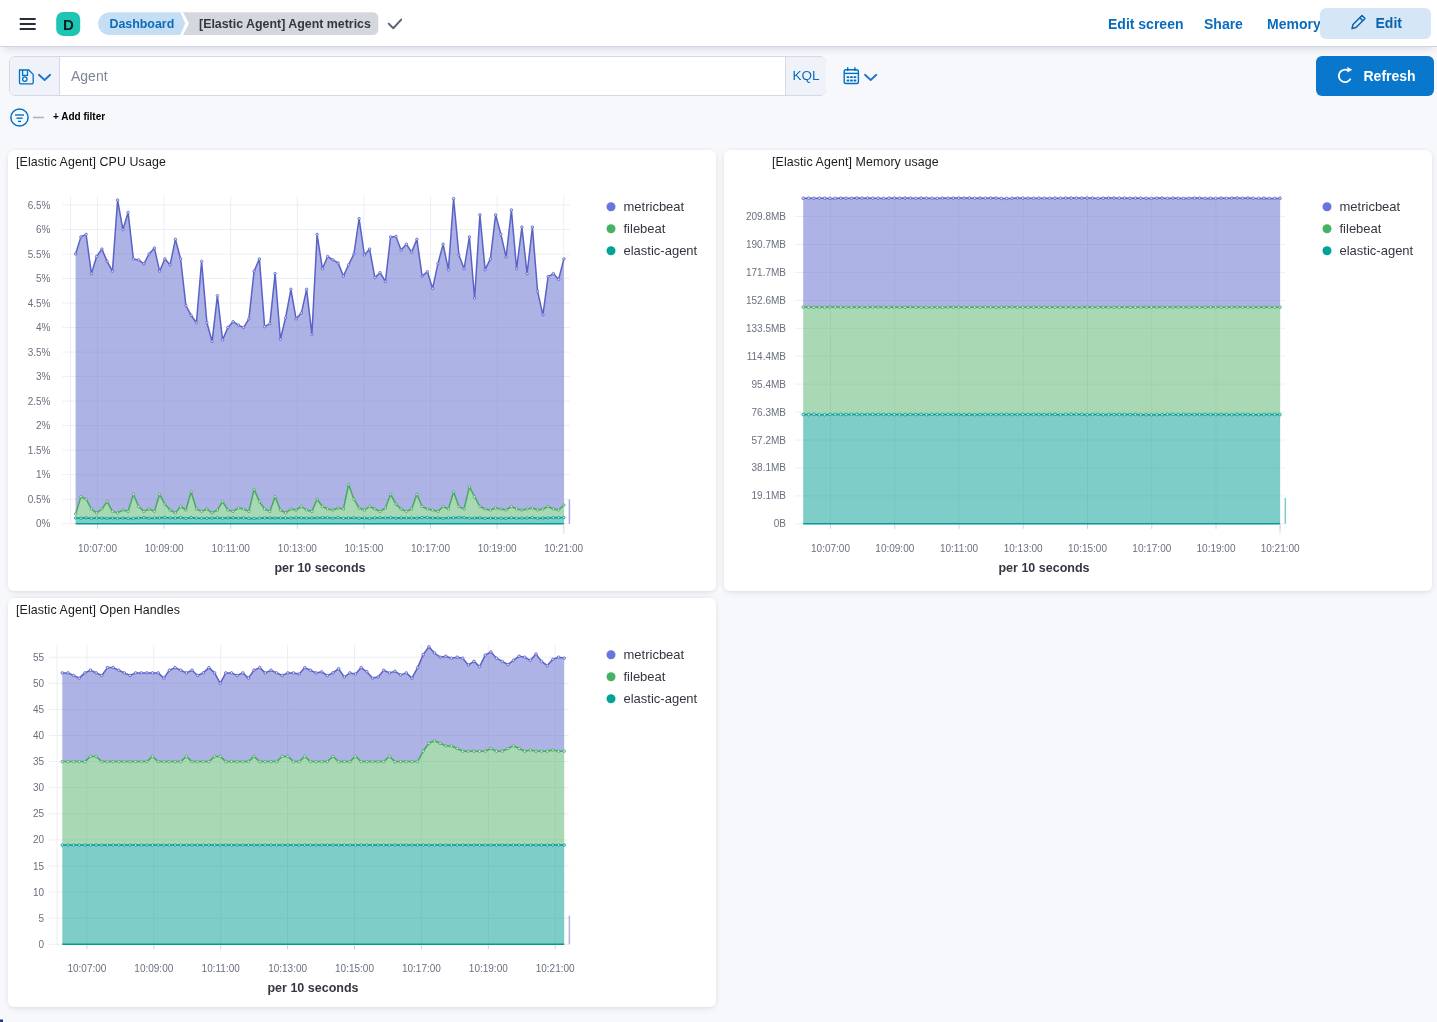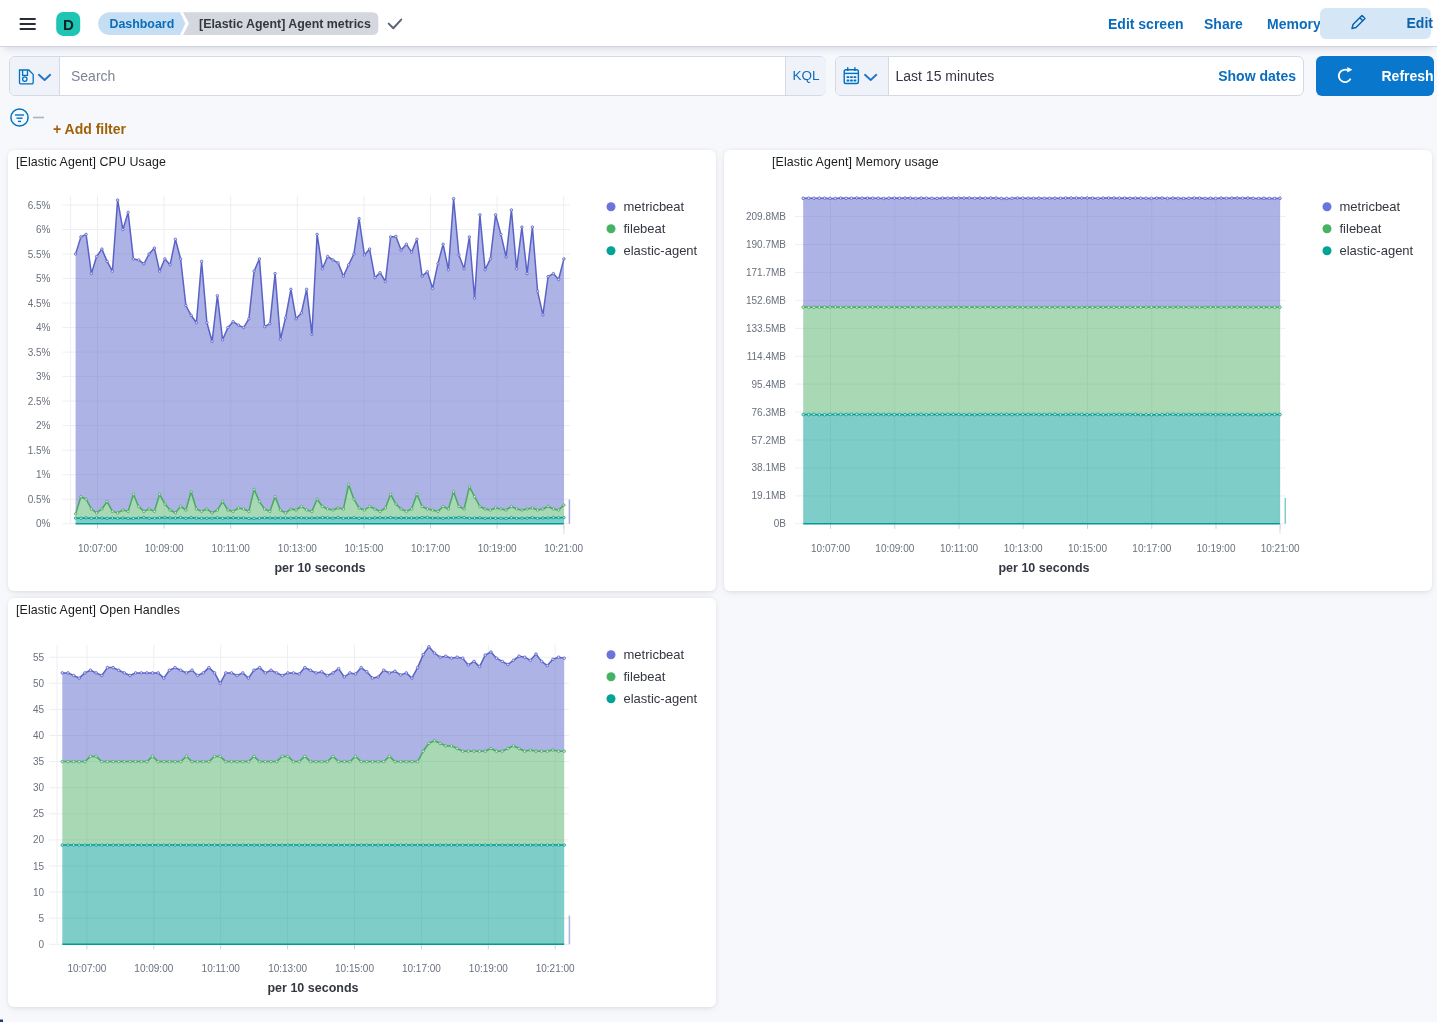--- a/index.html
+++ b/index.html
@@ -1,47 +1,42 @@
 <!DOCTYPE html>
 <html><head><meta charset="utf-8"><title>[Elastic Agent] Agent metrics - Kibana</title>
 <style>
 *{margin:0;padding:0;box-sizing:border-box}
 body{font-family:'Liberation Sans',sans-serif;background:#f7f8fc;width:1437px;height:1022px;overflow:hidden}
 .page{position:relative;width:1437px;height:1022px;background:#f7f8fc}
 .hdr{position:absolute;left:0;top:0;width:1437px;height:47px;background:#fff;border-bottom:1px solid #cfd4e0;box-shadow:0 6px 7px -4px rgba(80,90,110,0.18)}
 .hlink{position:absolute;top:0;height:48px;line-height:48px;color:#0a6cbd;font-size:14px;font-weight:600;white-space:nowrap}
-.editbtn{position:absolute;left:1319.5px;top:7.5px;width:111px;height:31px;border-radius:6px;background:#d5e7f6;color:#0a63ac;font-size:14px;font-weight:600;line-height:31px;padding-left:87px}
+.editbtn{position:absolute;left:1319.5px;top:7.5px;width:111px;height:31px;border-radius:6px;background:#d5e7f6;color:#0a63ac;font-size:14px;font-weight:600;line-height:31px;padding-left:56px}
 .panel{position:absolute;background:#fff;border-radius:6px;box-shadow:0 .9px 4px -1px rgba(0,0,0,.1),0 2.6px 8px -1px rgba(0,0,0,.06)}
 .ptitle{position:absolute;font-size:12.4px;font-weight:normal;color:#1a1c21;letter-spacing:0.1px}
 .ctrl{position:absolute;top:56px;height:40px;background:#fff;border:1px solid #d3dae6;border-radius:6px}
 .greybox{position:absolute;top:0;height:38px;background:#eff3f9}
-.refresh{position:absolute;left:1315.5px;top:56px;width:118.5px;height:40px;background:#0877cc;border-radius:6px;color:#fff;font-size:14px;font-weight:600;line-height:40px;padding-left:66px}
+.refresh{position:absolute;left:1315.5px;top:56px;width:118.5px;height:40px;background:#0877cc;border-radius:6px;color:#fff;font-size:14px;font-weight:600;line-height:40px;padding-left:48px}
 </style></head>
 <body>
 <div class="page">
 
 <div class="hdr"></div>
 <div class="hlink" style="left:1108px;width:70px">Edit screen</div>
 <div class="hlink" style="left:1204px;width:40px">Share</div>
 <div class="hlink" style="left:1267px;width:40px">Memory</div>
 <div class="editbtn">Edit</div>
 
 <div class="ctrl" style="left:9px;width:817px">
   <div class="greybox" style="left:0;width:50px;border-right:1px solid #d3dae6;border-radius:5px 0 0 5px"></div>
-  <div style="position:absolute;left:61px;top:0;line-height:38px;font-size:14px;color:#7d8694">Search</div>
+  <div style="position:absolute;left:61px;top:0;line-height:38px;font-size:14px;color:#7d8694">Agent</div>
   <div class="greybox" style="left:775px;width:41px;border-left:1px solid #d3dae6;border-radius:0 5px 5px 0;text-align:center;line-height:38px;font-size:13.5px;font-weight:400;color:#0a6cbd">KQL</div>
-</div>
-<div class="ctrl" style="left:834.5px;width:469.5px">
-  <div class="greybox" style="left:0;width:53.5px;border-right:1px solid #d3dae6;border-radius:5px 0 0 5px"></div>
-  <div style="position:absolute;left:60px;top:0;line-height:38px;font-size:14px;color:#343741">Last 15 minutes</div>
-  <div style="position:absolute;right:7px;top:0;line-height:38px;font-size:14px;color:#0a6cbd;font-weight:600">Show dates</div>
 </div>
 <div class="refresh">Refresh</div>
 
-<div style="position:absolute;left:53px;top:121px;font-size:14px;font-weight:600;color:#a16207">+ Add filter</div>
+<div style="position:absolute;left:53px;top:111px;font-size:10px;font-weight:600;color:#000000">+ Add filter</div>
 
 <div class="panel" style="left:8px;top:150px;width:708px;height:441px"></div>
 <div class="panel" style="left:724px;top:150px;width:708px;height:441px"></div>
 <div class="panel" style="left:8px;top:598px;width:708px;height:409px"></div>
 <div class="ptitle" style="left:16px;top:155px">[Elastic Agent] CPU Usage</div>
 <div class="ptitle" style="left:772px;top:155px">[Elastic Agent] Memory usage</div>
 <div class="ptitle" style="left:16px;top:603px">[Elastic Agent] Open Handles</div>
 <svg width="1437" height="1022" viewBox="0 0 1437 1022" style="position:absolute;left:0;top:0;font-family:'Liberation Sans',sans-serif">
       <line x1="62.4" y1="523.7" x2="570" y2="523.7" stroke="#edeef3" stroke-width="1"></line>
       <text x="50.5" y="527.2" text-anchor="end" font-size="10" fill="#69707d">0%</text>

